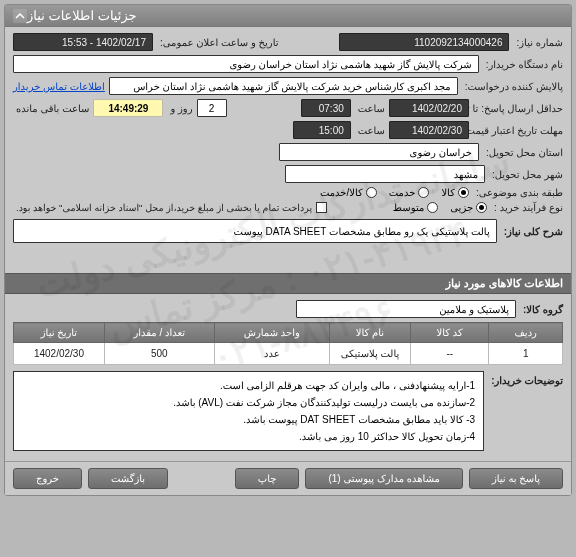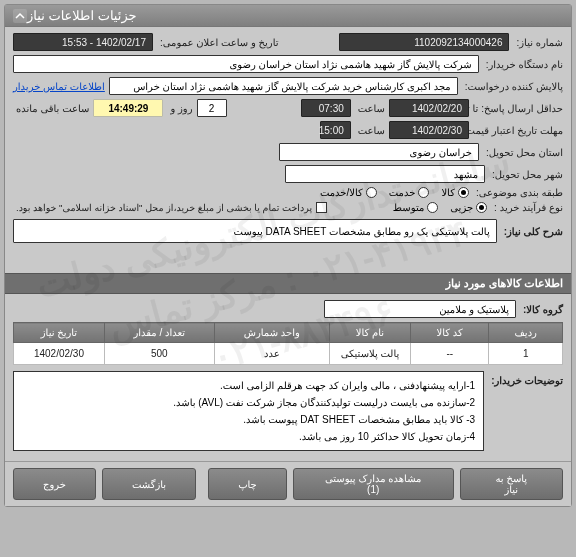--- a/index.html
+++ b/index.html
@@ -132,21 +132,21 @@
     font-size:10px; line-height:1.7; color:#000; flex:1;
     min-height:62px;
   }
   .footer {
     display:flex; gap:6px; padding:6px 8px; justify-content:flex-end;
     background:#c9c9c9; border-top:1px solid #999;
   }
   .btn {
     background: linear-gradient(#8b8b8b,#6e6e6e);
     color:#fff; border:1px solid #555; border-radius:3px;
-    padding:4px 29px; font-size:10px; cursor:pointer;
+    padding:4px 22px; font-size:10px; cursor:pointer;
     font-family: inherit;
   }
   .sp { flex:1; }
 </style>
 </head>
 <body>
 
 <div class="watermark">سامانه تدارکات الکترونیکی دولت<br>۰۲۱-۴۱۹۳۴ : مرکز تماس<br>۰۲۱-۸۸۳۴۹۶</div>
 
 <div class="panel">
@@ -189,21 +189,21 @@
       <span class="val" style="width:30px;text-align:center;justify-content:center">2</span>
       <span class="lbl">روز و</span>
       <span class="val yellow" style="width:70px;justify-content:center">14:49:29</span>
       <span class="lbl">ساعت باقی مانده</span>
     </div>
 
     <div class="row">
       <span class="lbl" style="width:90px">مهلت تاریخ اعتبار قیمت: تا تاریخ:</span>
       <span class="val dark" style="width:80px">1402/02/30</span>
       <span class="lbl">ساعت</span>
-      <span class="val dark" style="width:31px">15:00</span>
+      <span class="val dark" style="width:58px">15:00</span>
     </div>
 
     <div class="row">
       <span class="lbl">استان محل تحویل:</span>
       <span class="val" style="width:200px">خراسان رضوی</span>
     </div>
     <div class="row">
       <span class="lbl">شهر محل تحویل:</span>
       <span class="val" style="width:200px">مشهد</span>
     </div>
@@ -243,21 +243,21 @@
       <span class="lbl" style="font-weight:bold">شرح کلی نیاز:</span>
       <span class="val grow" style="min-height:24px">پالت پلاستیکی یک رو مطابق مشخصات DATA SHEET پیوست</span>
     </div>
   </div>
 
   <div class="sub-hdr">اطلاعات کالاهای مورد نیاز</div>
 
   <div class="panel-body">
     <div class="row">
       <span class="lbl" style="font-weight:bold">گروه کالا:</span>
-      <span class="val" style="width:192px">پلاستیک و ملامین</span>
+      <span class="val" style="width:220px">پلاستیک و ملامین</span>
     </div>
 
     <table class="grid">
       <thead>
         <tr>
           <th>ردیف</th>
           <th>کد کالا</th>
           <th>نام کالا</th>
           <th>واحد شمارش</th>
           <th>تعداد / مقدار</th>

